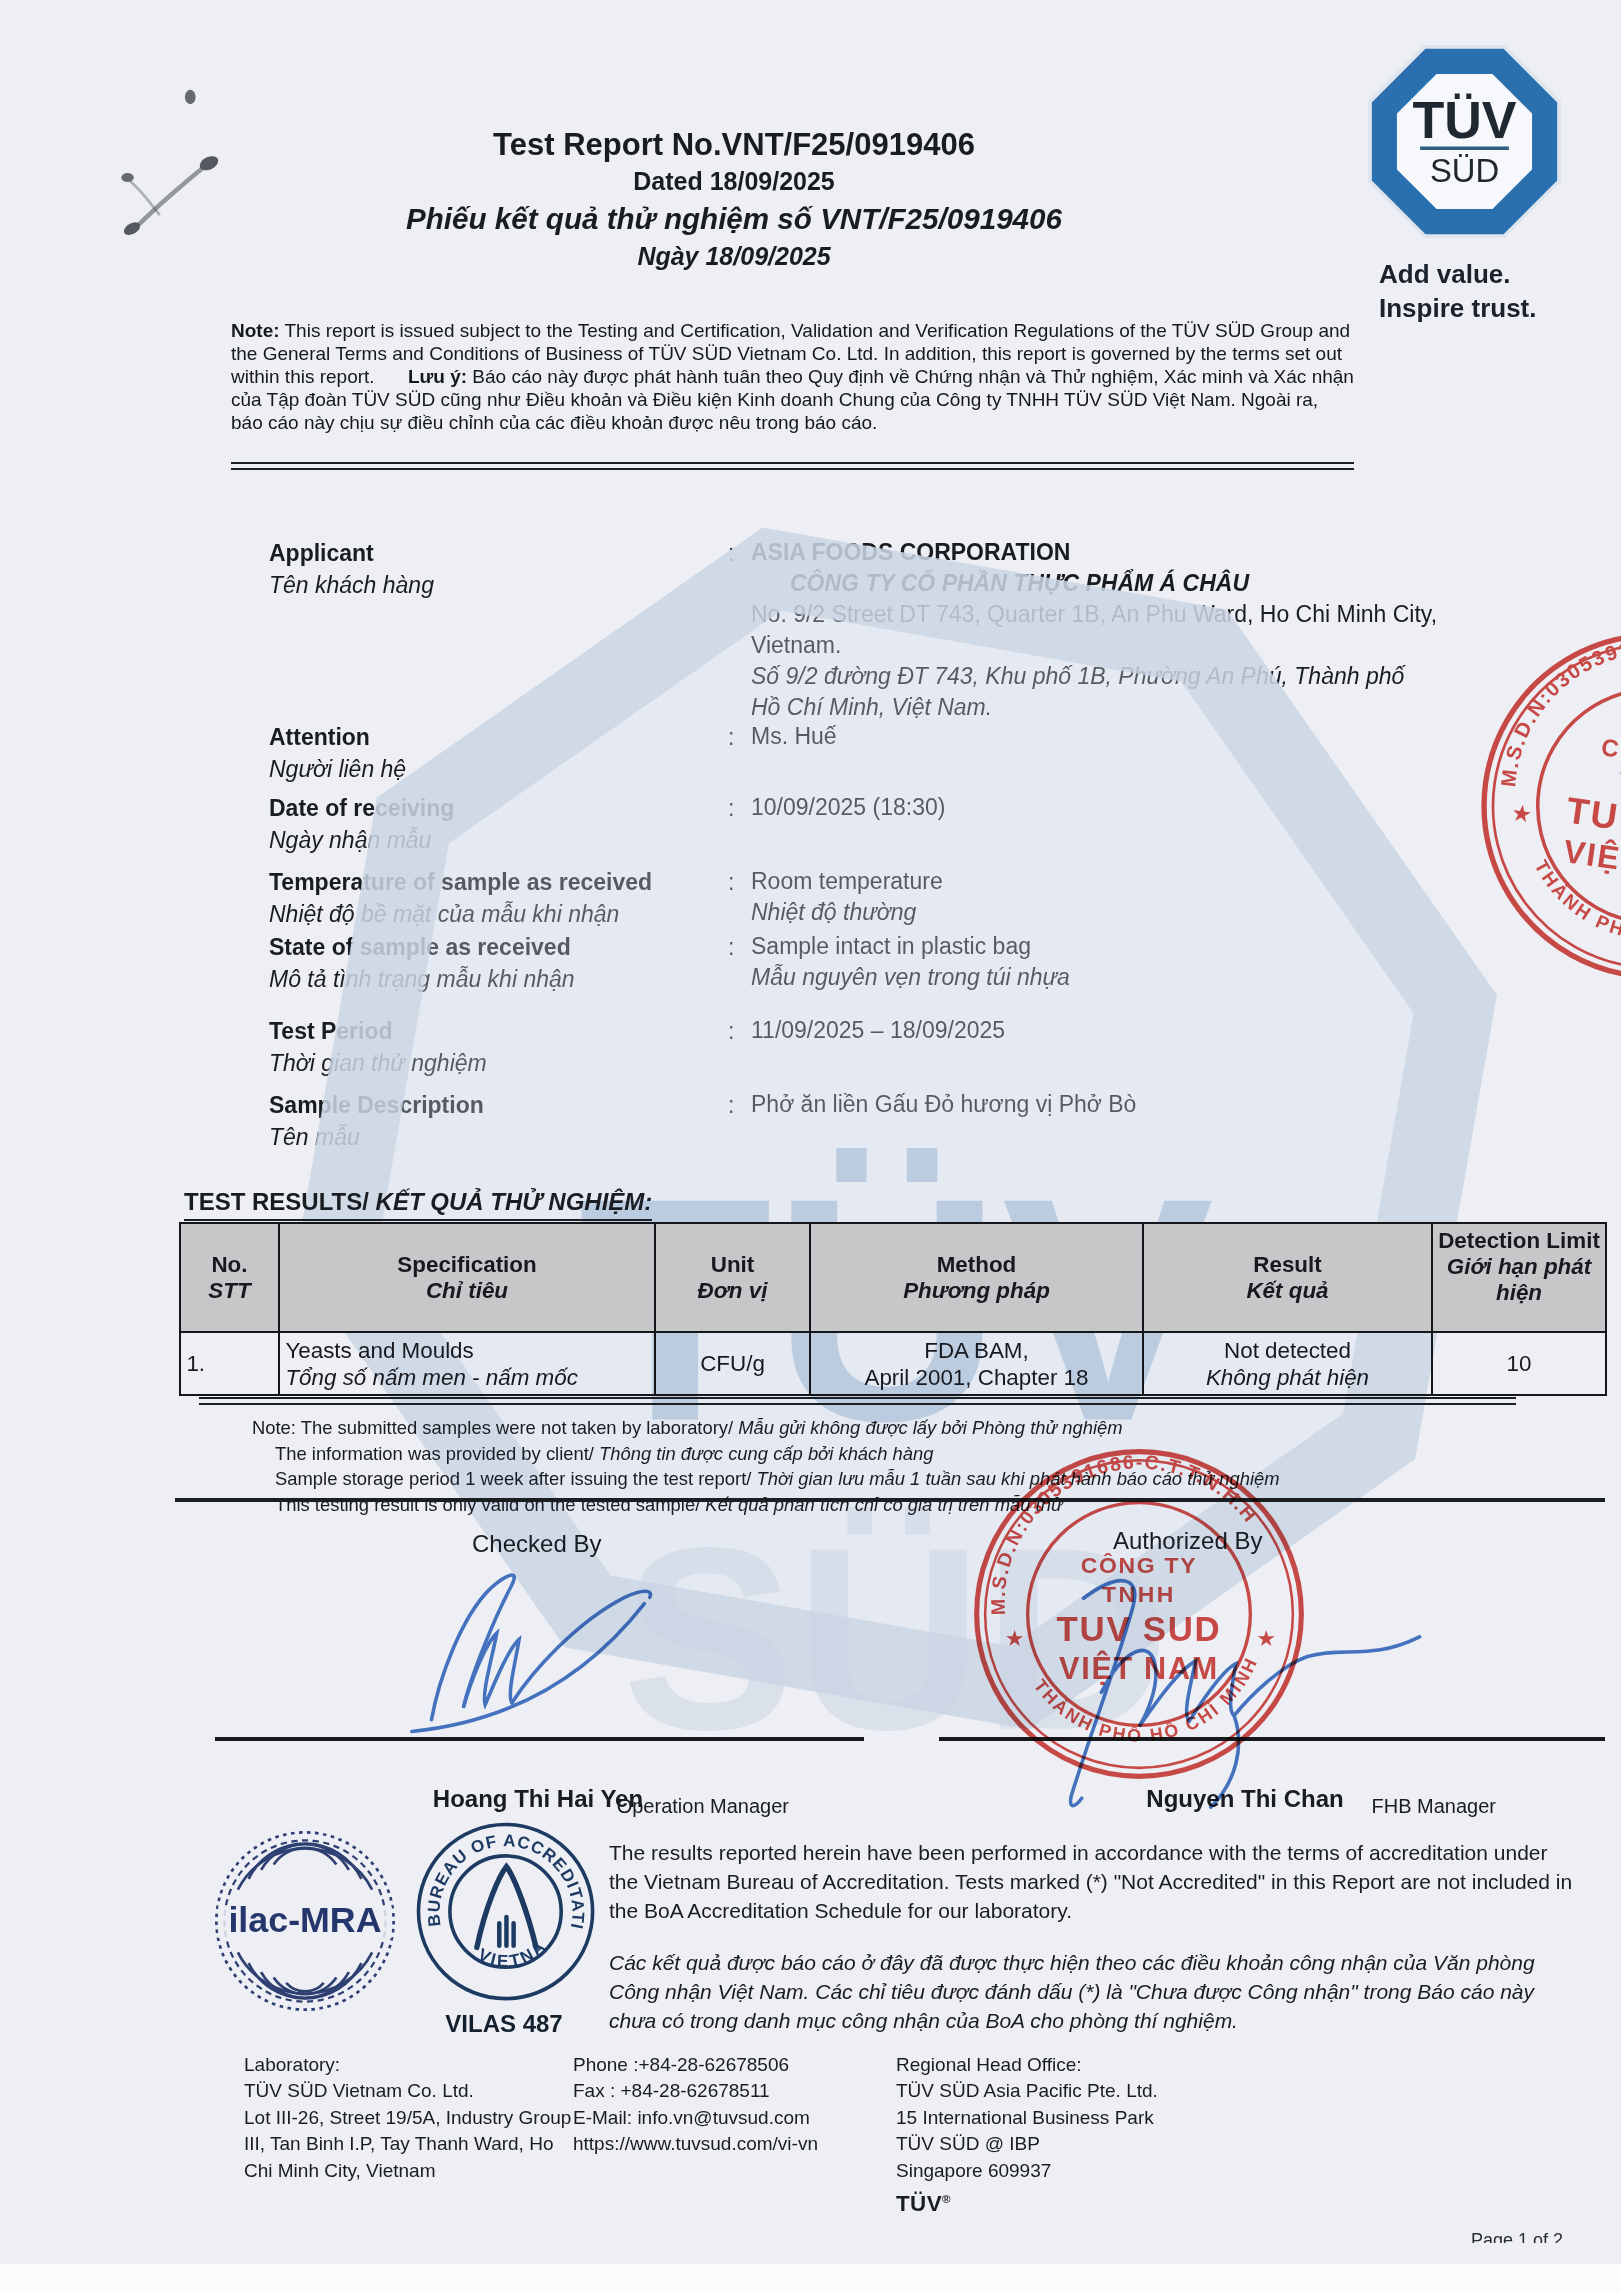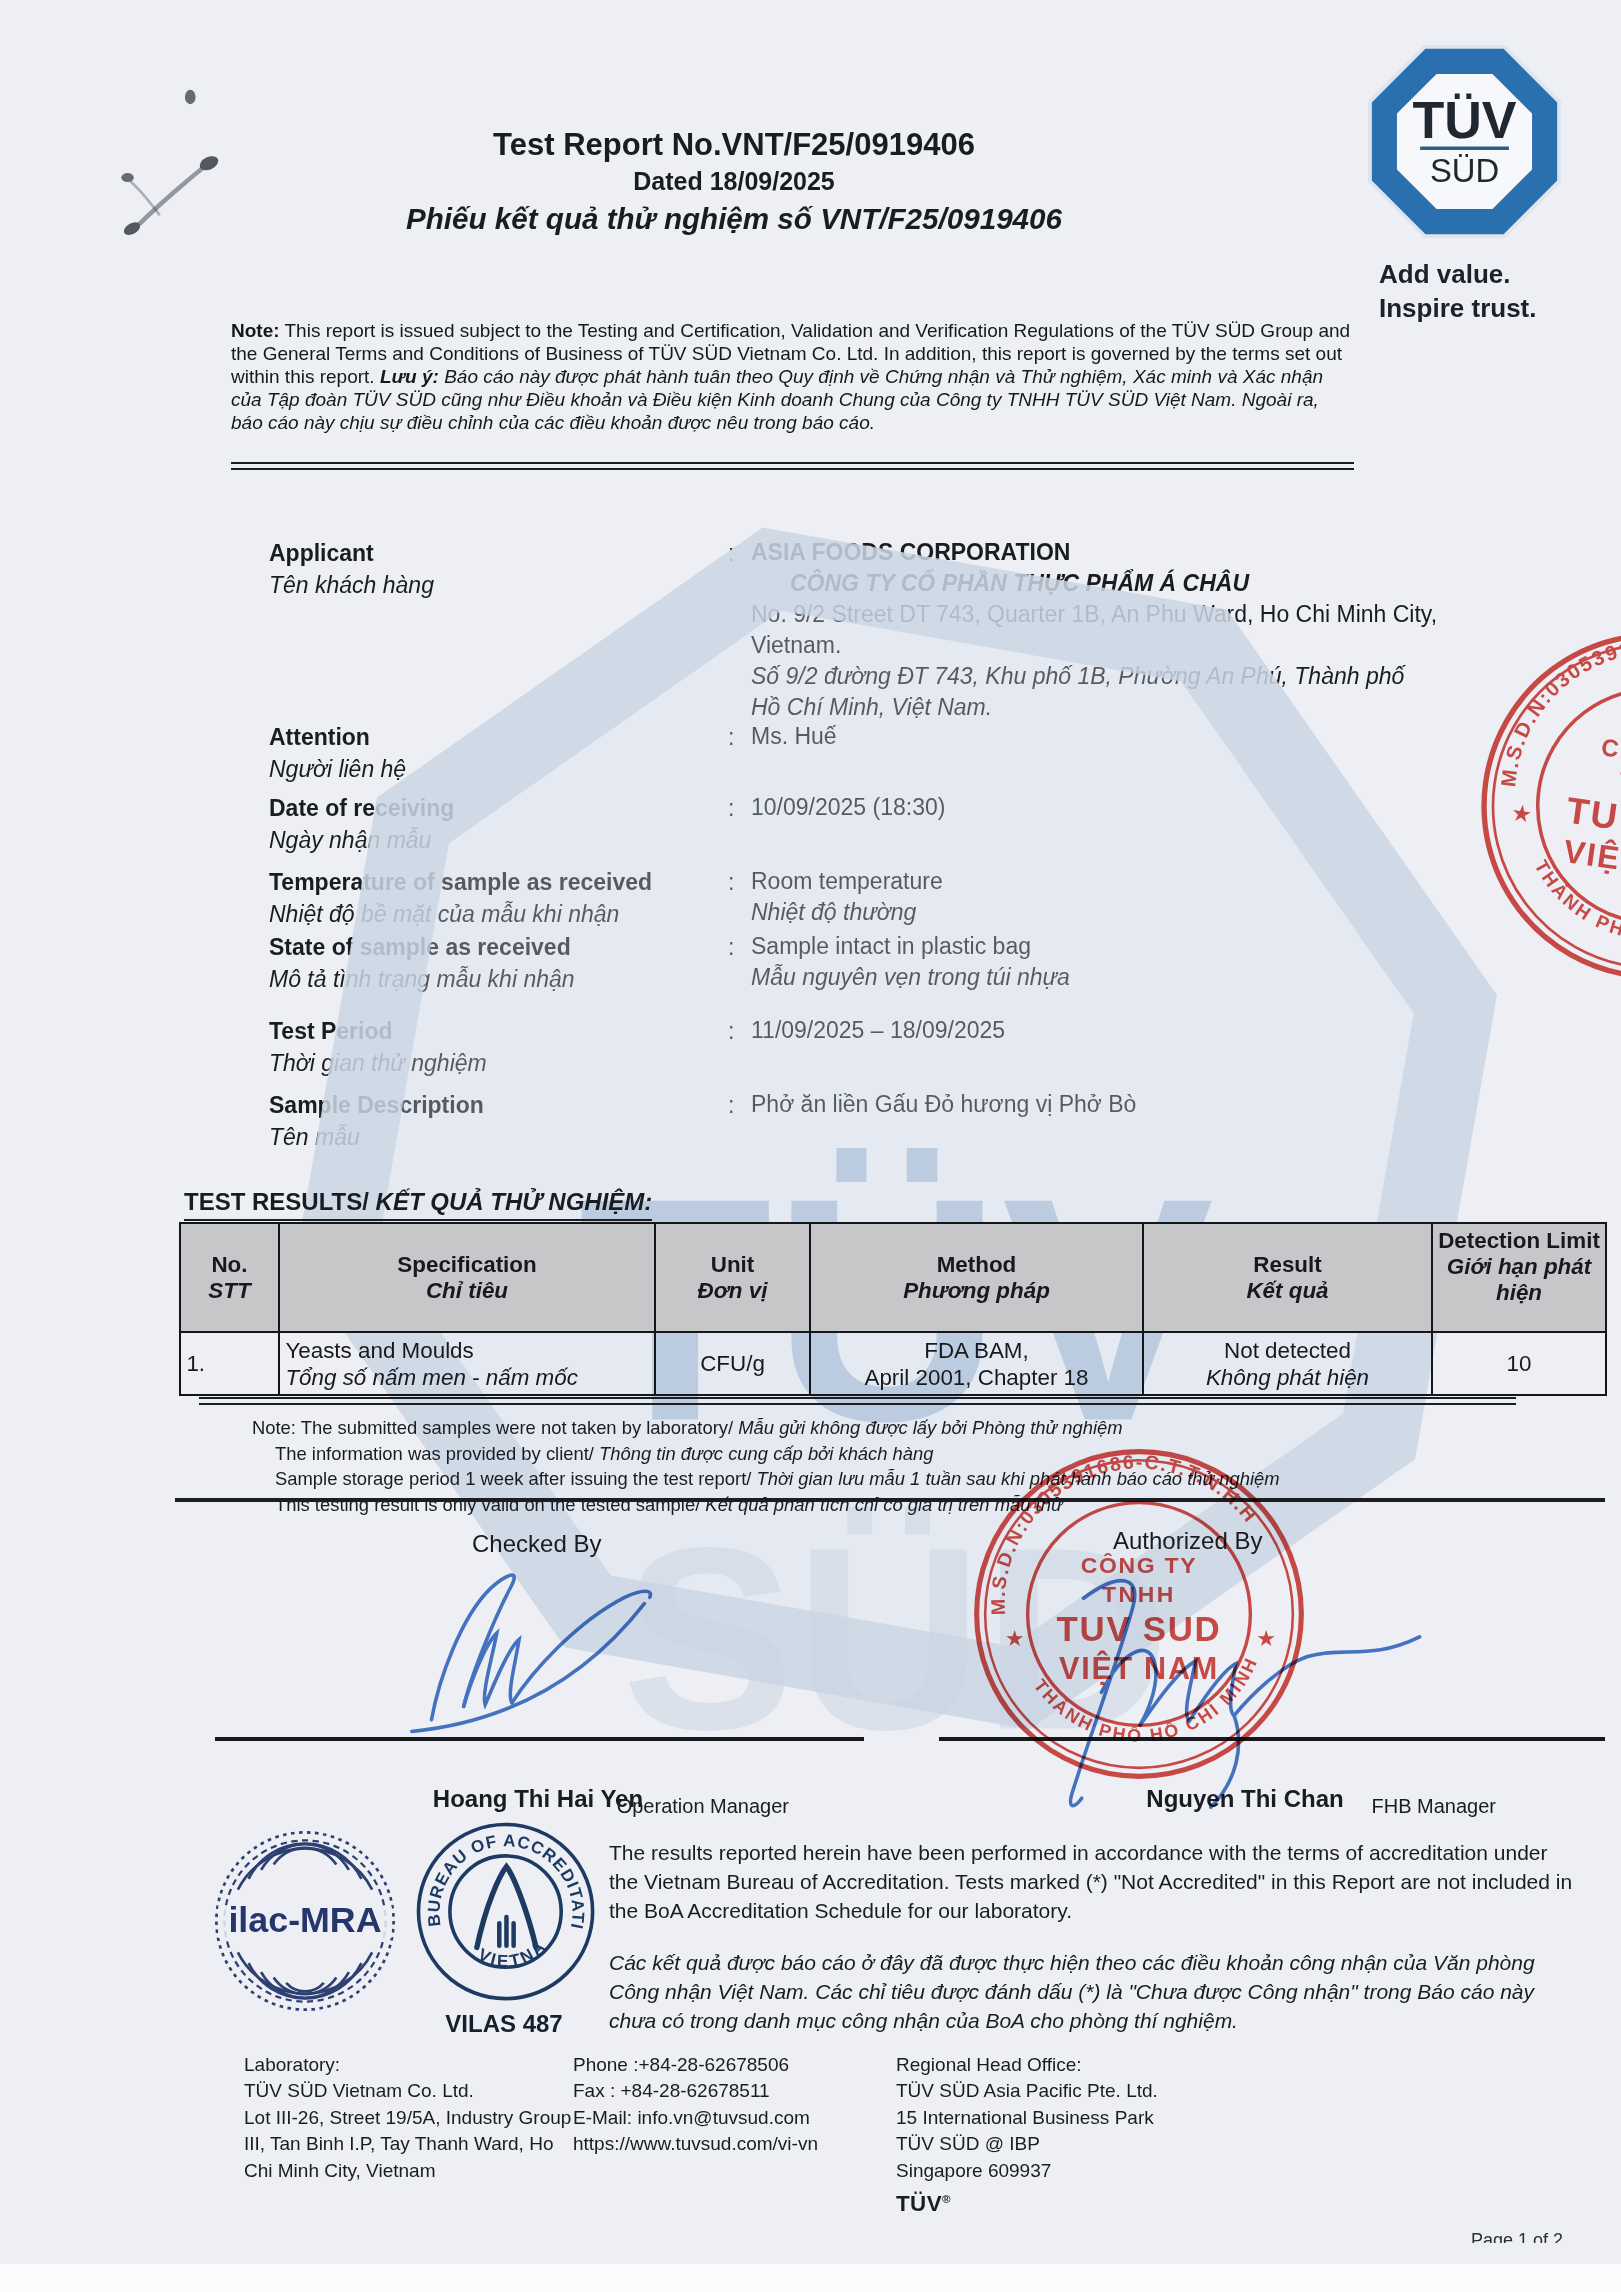--- a/index.html
+++ b/index.html
@@ -13,21 +13,21 @@
   .t1{font-size:31px;font-weight:bold;line-height:39px;}
   .t2{font-size:25px;font-weight:bold;line-height:34px;}
   .t3{font-size:29.6px;font-weight:bold;font-style:italic;line-height:41px;}
   .t4{font-size:25px;font-weight:bold;font-style:italic;line-height:34px;}
   .tuv-logo{left:1368px;top:45px;width:193px;height:193px;z-index:2;}
   .tagline{left:1379px;top:257px;width:233px;font-size:26px;font-weight:bold;line-height:34px;color:#1b222c;z-index:2;}
 
   
   .note-block{left:231px;top:319px;width:1123px;font-size:19px;line-height:23px;z-index:2;color:#15181d;}
   .note-en .lead{font-weight:bold;}
-  .note-vi{font-style:italic;}
+  .note-vi{margin-left:28px;}
   .note-vi .lead{font-weight:bold;}
   .rule-double{height:8px;border-top:2.7px solid #1b1e23;border-bottom:2.7px solid #1b1e23;z-index:2;}
   .rule-single{height:3.6px;background:#1b1e23;z-index:2;}
 
   
   #info-rows .info-row{position:absolute;left:269px;width:1218px;}
   .info-row:nth-child(1){top:537px}.info-row:nth-child(2){top:721px}
   .info-row:nth-child(3){top:792px}.info-row:nth-child(4){top:866px}
   .info-row:nth-child(5){top:931px}.info-row:nth-child(6){top:1015px}
   .info-row:nth-child(7){top:1089px}
@@ -100,20 +100,21 @@
     <ellipse cx="97" cy="185" rx="10" ry="6" fill="#2e3339" opacity="0.8" transform="rotate(-30 97 185)"></ellipse>
     <ellipse cx="92" cy="128" rx="7" ry="5" fill="#2e3339" opacity="0.7"></ellipse>
     <ellipse cx="162" cy="38" rx="6" ry="8" fill="#2e3339" opacity="0.7"></ellipse>
     <path d="M95 132 C110 145 120 160 128 170" stroke="#4a4f57" stroke-width="3" fill="none" opacity="0.4"></path>
   </svg>
 
   <div class="abs title-block">
     <div class="t1">Test Report No.VNT/F25/0919406</div>
     <div class="t2">Dated 18/09/2025</div>
     <div class="t3">Phiếu kết quả thử nghiệm số VNT/F25/0919406</div>
+    <div class="t4">Ngày 18/09/2025</div>
   </div>
 
   <svg class="abs tuv-logo" viewBox="0 0 100 100">
     <polygon points="29.3,1 70.7,1 99,29.3 99,70.7 70.7,99 29.3,99 1,70.7 1,29.3" fill="#2a70ae" stroke="#dfe5ee" stroke-width="2"></polygon>
     <polygon points="35.5,15 64.5,15 85,35.5 85,64.5 64.5,85 35.5,85 15,64.5 15,35.5" fill="#f6f8fb"></polygon>
     <text x="50" y="48" text-anchor="middle" font-size="27" font-weight="bold" fill="#1f2731">TÜV</text>
     <line x1="27" y1="53.5" x2="73" y2="53.5" stroke="#2f5e7e" stroke-width="1.8"></line>
     <text x="50" y="71" text-anchor="middle" font-size="17" fill="#20282f">SÜD</text>
   </svg>
   <div class="abs tagline">

